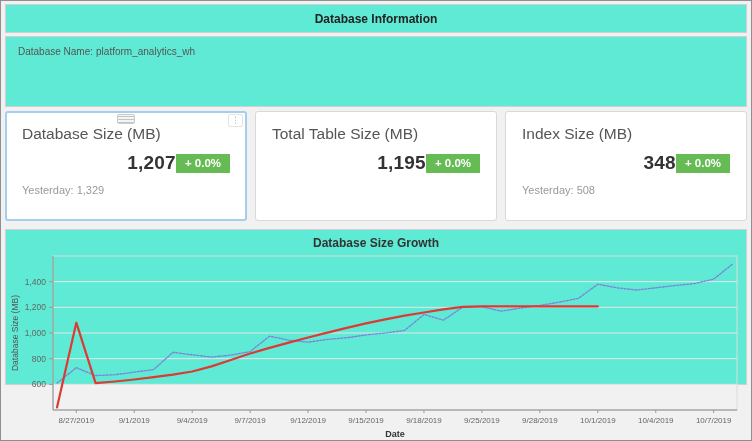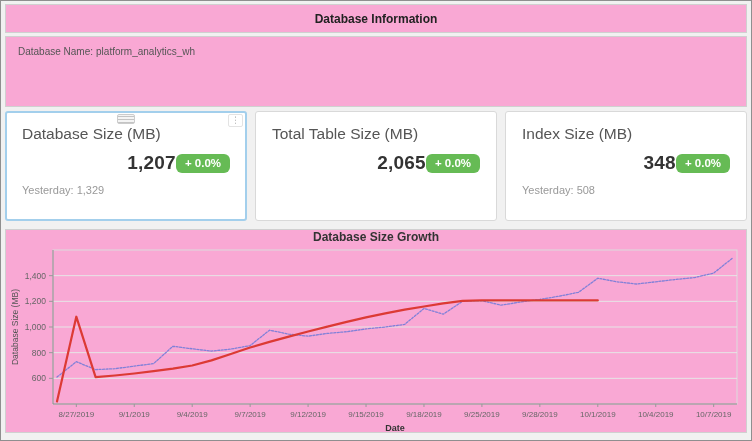--- a/index.html
+++ b/index.html
@@ -3,49 +3,49 @@
 <meta charset="utf-8">
 <style>
   html,body{margin:0;padding:0;background:#fff;}
   .page{
     width:752px;height:441px;box-sizing:border-box;
     border:1px solid #8f8f8f;background:#f1f1f1;
     padding:3px 4px;
     font-family:"Liberation Sans", sans-serif;
     position:relative;overflow:hidden;
   }
-  .panel{background:#f9a8d4;border:1px solid #d0d0d0;box-sizing:border-box;}
+  .panel{background:#5eead4;border:1px solid #d0d0d0;box-sizing:border-box;}
   .header-panel{text-align:center;font-size:12px;font-weight:bold;color:#222;padding:7px 0 6px;}
   .info-panel{margin-top:3px;padding:9px 12px 0;height:71px;}
   .info-line{font-size:10px;color:#555;margin-bottom:10px;white-space:nowrap;}
   .info-line .val{margin-left:3px;}
   .cards-row{display:flex;gap:8px;margin-top:4px;height:110px;}
   .card{
     flex:1;background:#fff;border:1px solid #d9d9d9;border-radius:3px;
     position:relative;padding:13px 16px;box-sizing:border-box;
   }
   .card.selected{border:2px solid #a3cfec;padding:12px 15px;}
   .card-title{font-size:15.5px;color:#555;}
   .value-row{display:flex;align-items:center;justify-content:flex-end;margin-top:9px;}
   .card-value{font-size:19px;font-weight:bold;color:#333;letter-spacing:.2px;}
   .badge{
     background:#66bb55;color:#fff;font-size:11.5px;font-weight:bold;
-    padding:3px 9px;border-radius:6px;line-height:13px;
+    padding:3px 9px;border-radius:0;line-height:13px;
   }
   .card-yesterday{font-size:11px;color:#999;margin-top:10px;}
   .grip-icon{
     position:absolute;top:1px;left:50%;transform:translateX(-50%);
     width:16px;height:8px;border:1px solid #ccc;border-radius:2px;
     background:repeating-linear-gradient(to bottom,#f4f4f4 0 1px,#c4c4c4 1px 2px,#f4f4f4 2px 3px);
   }
   .kebab-icon{
     position:absolute;top:1px;right:2px;font-size:9px;line-height:11px;color:#aaa;
     border:1px solid #e3e3e3;border-radius:2px;padding:0 2px;background:#fff;
   }
-  .chart-panel{margin-top:8px;height:204px;}
+  .chart-panel{margin-top:8px;height:156px;padding-top:6px;}
   .chart-title{text-align:center;font-size:12px;font-weight:bold;color:#333;height:16px;}
   svg{display:block;margin:0 auto;}
 </style>
 </head>
 <body>
 
 <div class="page">
 
   <div class="panel header-panel">
     <span>Database Information</span>
@@ -66,21 +66,21 @@
       <div class="value-row">
         <span class="card-value">1,207</span>
         <span class="badge">+ 0.0%</span>
       </div>
       <div class="card-yesterday">Yesterday: 1,329</div>
     </div>
 
     <div class="card">
       <div class="card-title">Total Table Size (MB)</div>
       <div class="value-row">
-        <span class="card-value">2,065</span>
+        <span class="card-value">1,195</span>
         <span class="badge">+ 0.0%</span>
       </div>
     </div>
 
     <div class="card">
       <div class="card-title">Index Size (MB)</div>
       <div class="value-row">
         <span class="card-value">348</span>
         <span class="badge">+ 0.0%</span>
       </div>

